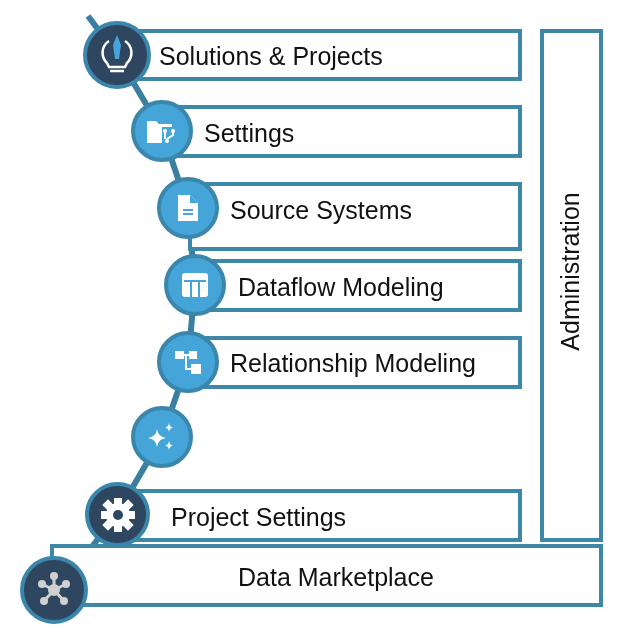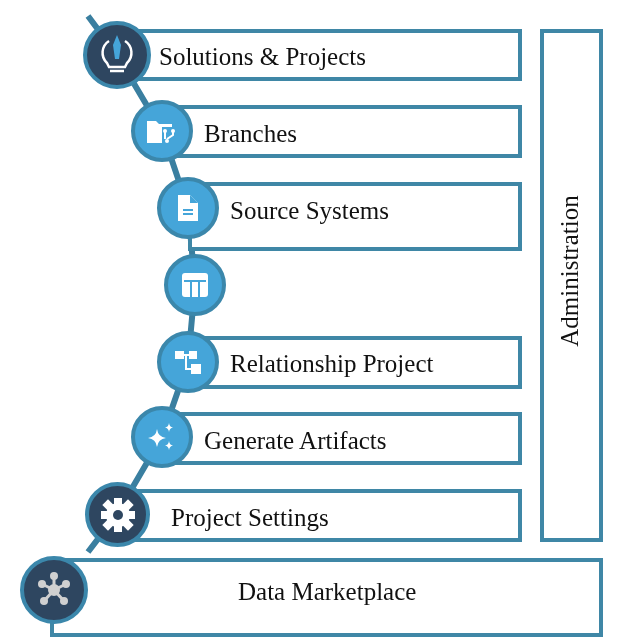--- a/index.html
+++ b/index.html
@@ -1,58 +1,58 @@
 <!DOCTYPE html>
 <html><head>
 <meta charset="utf-8">
 <style>
   html,body{margin:0;padding:0;background:#fff;}
   body{width:619px;height:638px;position:relative;overflow:hidden;font-family:"Liberation Sans",sans-serif;}
   .stage{position:absolute;left:0;top:0;width:619px;height:638px;}
-  .box{position:absolute;box-sizing:border-box;border:4px solid #3f87a6;background:#fff;font-family:Liberation Serif, serif;}
+  .box{position:absolute;box-sizing:border-box;border:4px solid #3f87a6;background:#fff;}
   .label{position:absolute;font-size:25px;color:#111;line-height:1;white-space:nowrap;}
   .circle{position:absolute;box-sizing:border-box;border-radius:50%;border:4px solid #3b87ab;display:flex;align-items:center;justify-content:center;}
   .circle.light{background:#45a5d9;}
   .circle.dark{background:#2e4660;}
   .admin-label{position:absolute;font-size:25px;color:#111;white-space:nowrap;transform:rotate(-90deg);transform-origin:center center;}
   svg.path{position:absolute;left:0;top:0;}
 </style>
 </head>
 <body>
 
 <div class="stage">
 
   <svg class="path" width="619" height="638">
     <path d="M88,16 L117,55 L162,131 L188,208 L195,285 L188,362 L162,437 L117,514 L88,552" fill="none" stroke="#3a7fa0" stroke-width="6"></path>
   </svg>
 
   <div class="box" style="left:117px;top:29px;width:405px;height:52px;">
     <span class="label" style="left:38px;top:11px;">Solutions &amp; Projects</span>
   </div>
   <div class="box" style="left:162px;top:105px;width:360px;height:53px;">
-    <span class="label" style="left:38px;top:12px;">Branches</span>
+    <span class="label" style="left:38px;top:12px;">Settings</span>
   </div>
   <div class="box" style="left:188px;top:182px;width:334px;height:69px;">
     <span class="label" style="left:38px;top:12px;">Source Systems</span>
   </div>
+  <div class="box" style="left:195px;top:259px;width:327px;height:53px;">
+    <span class="label" style="left:39px;top:12px;">Dataflow Modeling</span>
+  </div>
   <div class="box" style="left:188px;top:336px;width:334px;height:53px;">
-    <span class="label" style="left:38px;top:11px;">Relationship Project</span>
-  </div>
-  <div class="box" style="left:162px;top:412px;width:360px;height:53px;">
-    <span class="label" style="left:38px;top:12px;">Generate Artifacts</span>
+    <span class="label" style="left:38px;top:11px;">Relationship Modeling</span>
   </div>
   <div class="box" style="left:117px;top:489px;width:405px;height:53px;">
     <span class="label" style="left:38px;top:12px;margin-left:12px;">Project Settings</span>
   </div>
 
   <div class="box" style="left:540px;top:29px;width:63px;height:513px;">
     <span class="admin-label" style="left:-54px;top:224px;width:160px;text-align:center;">Administration</span>
   </div>
 
-  <div class="box" style="left:50px;top:558px;width:553px;height:79px;">
+  <div class="box" style="left:50px;top:544px;width:553px;height:63px;">
     <span class="label" style="left:184px;top:17px;">Data Marketplace</span>
   </div>
 
   <div class="circle dark" style="left:83px;top:21px;width:68px;height:68px;">
     <svg width="40" height="44" viewBox="0 0 40 44">
       <path d="M12,8 A14,14 0 0 0 10,30 L12,34 L28,34 L30,30 A14,14 0 0 0 28,8" fill="none" stroke="#fff" stroke-width="2.5"></path>
       <line x1="13" y1="38" x2="27" y2="38" stroke="#fff" stroke-width="2.5"></line>
       <path d="M20,2 L24,12 L22,26 L18,26 L16,12 Z" fill="#45a5d9"></path>
     </svg>
   </div>

